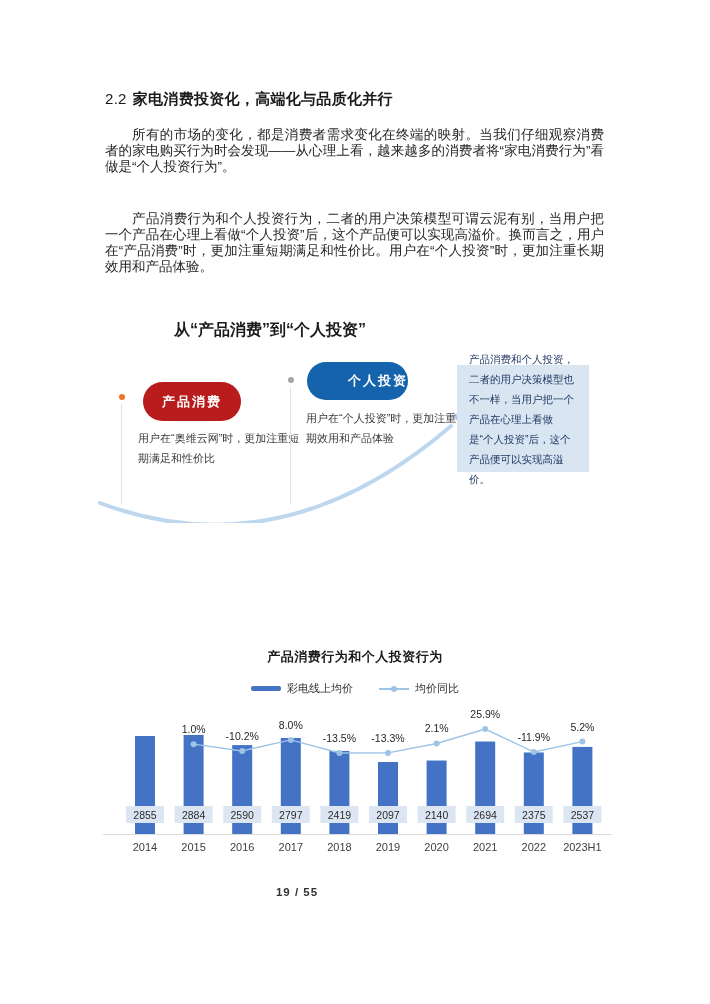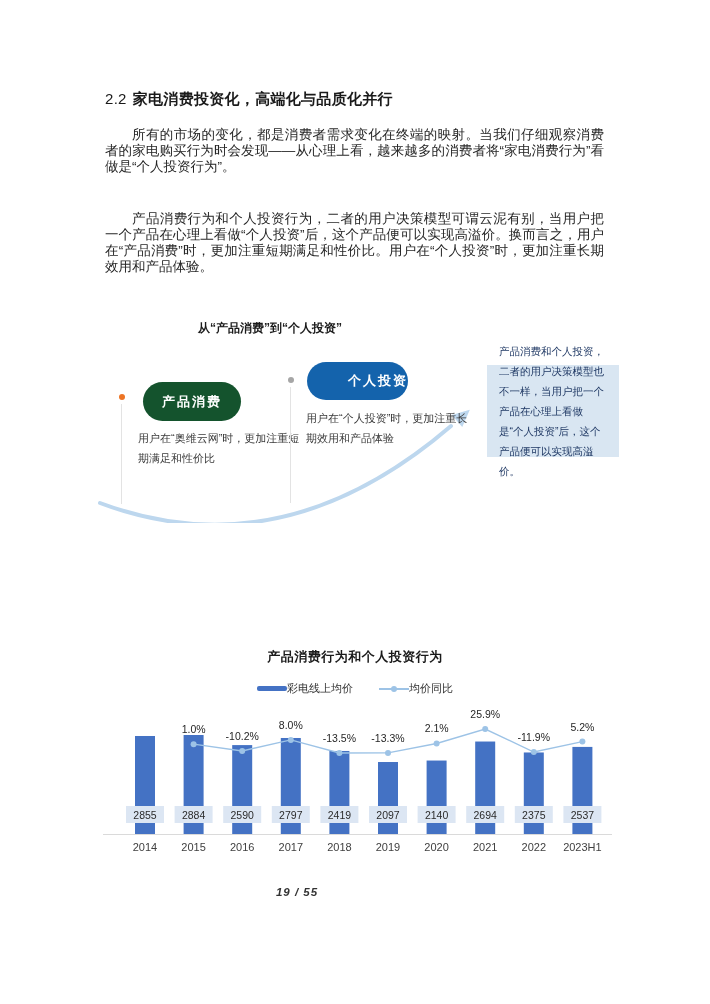--- a/index.html
+++ b/index.html
@@ -21,21 +21,21 @@
     font-size:13.5px; line-height:16px; text-align:justify;
     text-indent:2em; color:#262626;
   }
   #para1 { top:127px; }
   #para2 { top:211px; }
   #para3 { top:538px; }
   
   .diagram { position:absolute; left:85px; top:318px; width:540px; height:205px; }
   .diagram-title {
     position:absolute; left:50px; top:2px; width:270px; text-align:center;
-    font-size:12px; font-weight:700; color:#1a1a1a;
+    font-size:16px; font-weight:700; color:#1a1a1a;
   }
   .pill {
     position:absolute; border-radius:20px; color:#ffffff;
     font-size:13px; font-weight:700; letter-spacing:2px;
     display:flex; align-items:center; justify-content:center;
   }
   .pill-left  { left:58px;  top:64px; width:98px;  height:39px; }
   .pill-right { left:222px; top:44px; width:101px; height:38px;justify-content:flex-end; }
   .dot { position:absolute; width:6px; height:6px; border-radius:50%; }
   .dot-orange { left:34px;  top:76px; background:#ED7425; }
@@ -43,45 +43,45 @@
   .vline { position:absolute; width:1px; background:#E3E3E3; }
   .vline-left  { left:36px;  top:86px; height:100px; }
   .vline-right { left:205px; top:69px; height:116px; }
   .pill-caption {
     position:absolute; width:172px; font-size:11px; line-height:20px;
     color:#3a3a3a; text-align:left;
   }
   .caption-left  { left:53px;  top:110px; }
   .caption-right { left:221px; top:90px;  }
   .note-box {
-    position:absolute; left:372px; top:47px; width:132px; height:92px;
-    display:flex; align-items:center; padding:4px 12px;margin-left:30px;
+    position:absolute; left:372px; top:47px; width:132px; height:107px;
+    display:flex; align-items:center; padding:4px 12px;
   }
   .note-box .note-text { font-size:10.5px; line-height:20px; }
   .arrow-svg { position:absolute; left:0; top:0; width:540px; height:205px; pointer-events:none; }
   
   .chart-title {
     position:absolute; left:0; top:648px; width:710px; text-align:center;
     font-size:13px; font-weight:700; color:#1a1a1a; letter-spacing:0.5px;
   }
   .legend {
     position:absolute; left:0; top:681px; width:710px;
     display:flex; align-items:center; justify-content:center; gap:26px;
     font-size:11px; color:#333333;
   }
-  .legend-item { display:flex; align-items:center; }
+  .legend-item { display:flex; align-items:center; gap:6px; }
   .swatch-bar { width:30px; height:5px; border-radius:2px; }
   .swatch-line { position:relative; width:30px; height:8px; }
   .swatch-line .ln { position:absolute; left:0; top:3px; width:30px; height:2px; }
   .swatch-line .mk { position:absolute; left:12px; top:1px; width:6px; height:6px; border-radius:50%; }
   .chart-svg { position:absolute; left:85px; top:698px; }
   
   .footer {
     position:absolute; left:0; top:886px; width:594px; text-align:center;
-    font-size:11.5px; font-weight:600; color:#333333; letter-spacing:1px;font-style:italic;
+    font-size:11.5px; font-weight:600; color:#333333; letter-spacing:1px;
   }
 </style>
 </head>
 <body>
 
 <div class="page">
 
   <div class="heading">
     <span class="num">2.2</span><span class="ttl">家电消费投资化，高端化与品质化并行</span>
   </div>
@@ -91,21 +91,21 @@
 
   <div class="diagram">
     <svg class="arrow-svg" viewBox="0 0 540 205" xmlns="http://www.w3.org/2000/svg">
       <path id="arrow-curve" d="M15,185 Q197,253 366,108" fill="none" stroke-width="4" stroke-linecap="round" stroke="#BDD7EE"></path>
       <polygon id="arrow-head" points="0,-8 17,0 0,8" transform="translate(372,103) rotate(-41)" fill="#BDD7EE"></polygon>
     </svg>
     <div class="diagram-title">从“产品消费”到“个人投资”</div>
 
     <span class="dot dot-orange"></span>
     <span class="vline vline-left"></span>
-    <div class="pill pill-left" id="pill-left" style="background: #14532d;">
+    <div class="pill pill-left" id="pill-left" style="background: #b91c1c;">
       <span>产品消费</span>
     </div>
     <div class="pill-caption caption-left">用户在“奥维云网”时，更加注重短期满足和性价比</div>
 
     <span class="dot dot-gray"></span>
     <span class="vline vline-right"></span>
     <div class="pill pill-right" id="pill-right" style="background: rgb(20, 99, 172);">
       <span>个人投资</span>
     </div>
     <div class="pill-caption caption-right">用户在“个人投资”时，更加注重长期效用和产品体验</div>

